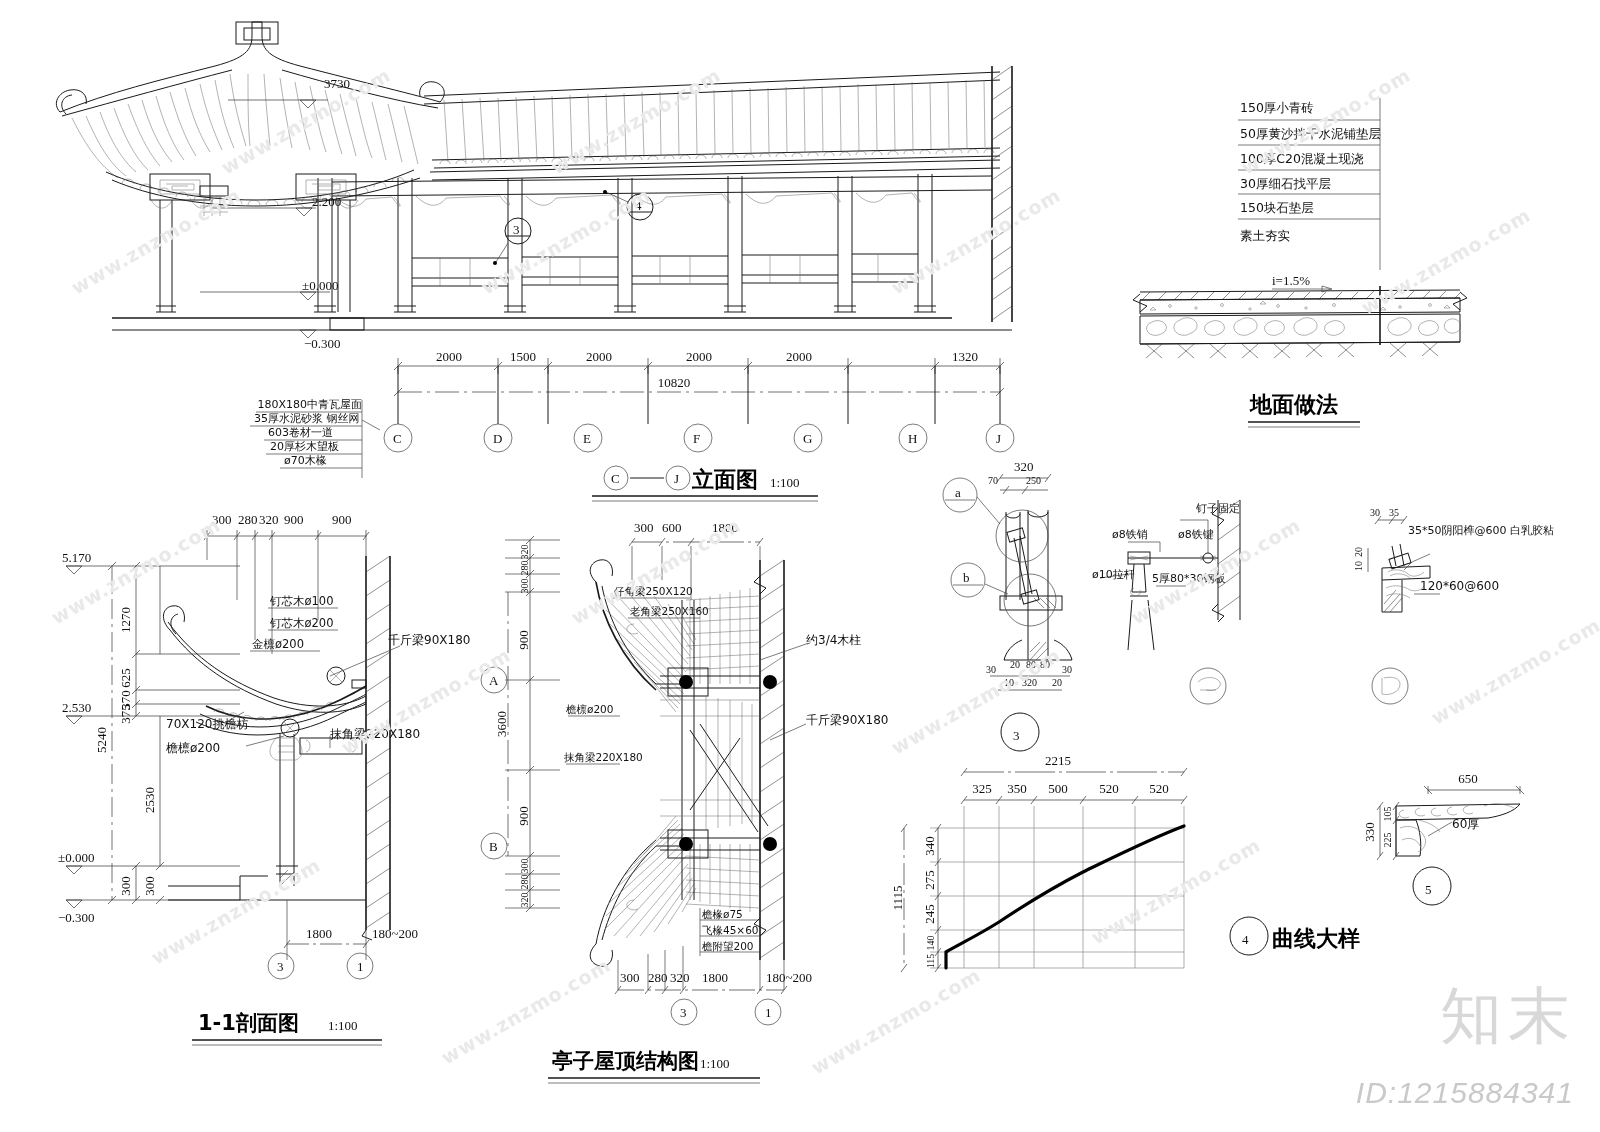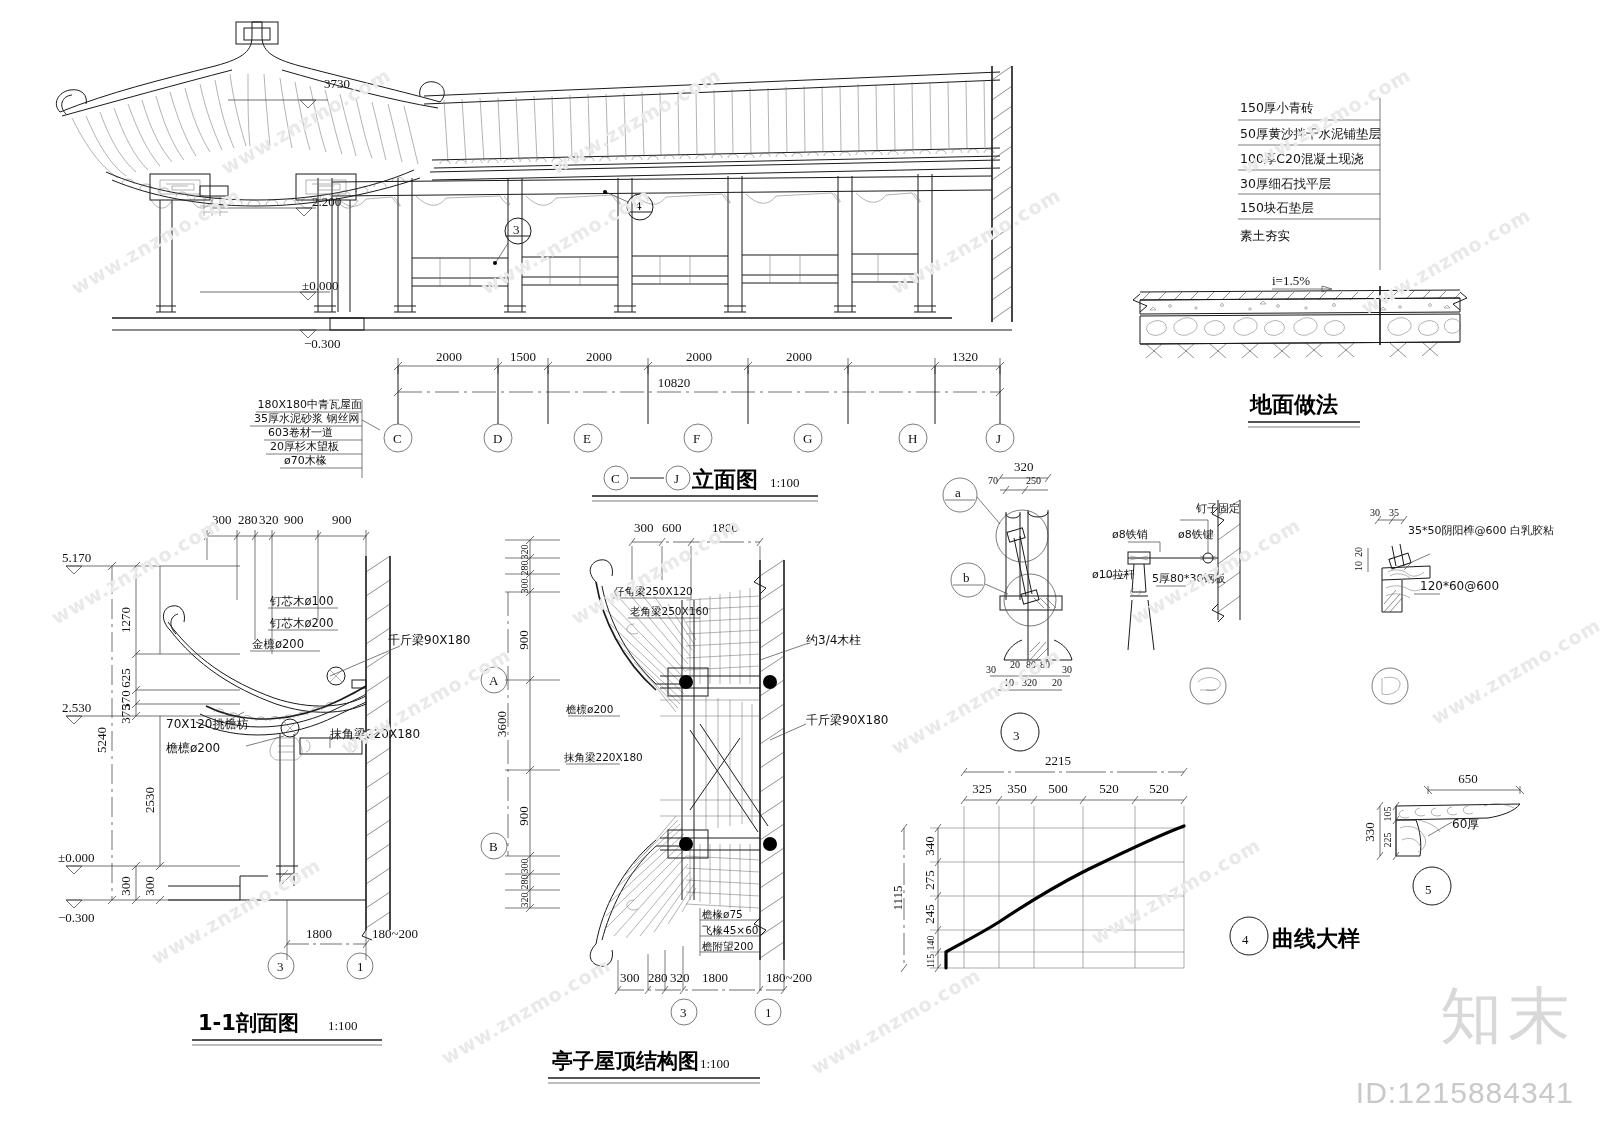--- a/index.html
+++ b/index.html
@@ -20,21 +20,21 @@
   .small{font-size:10px;}
   .title{font-family:"DejaVu Sans",sans-serif;font-weight:bold;fill:#000;}
   .dot{fill:#000;}
   .wm{position:absolute;color:#e9e9e9;font-family:"DejaVu Sans",sans-serif;
       font-size:19px;font-weight:bold;white-space:nowrap;pointer-events:none;
       transform:rotate(-30deg);letter-spacing:1px;}
   .wmbig{position:absolute;right:24px;bottom:74px;color:#d8d8d8;
       font-family:"DejaVu Sans",sans-serif;font-size:62px;font-weight:normal;
       letter-spacing:6px;}
   .wmid{position:absolute;right:26px;bottom:22px;color:#c9c9c9;
-      font-family:"Liberation Sans",sans-serif;font-size:30px;letter-spacing:1px;}
+      font-family:"Liberation Sans",sans-serif;font-size:30px;letter-spacing:1px;font-style:italic;}
   .ovl{position:absolute;left:0;top:0;width:1600px;height:1132px;pointer-events:none;}
 </style>
 </head>
 <body>
 
 <div class="stage">
 <svg width="1600" height="1132" viewBox="0 0 1600 1132">
 
   <g>
 

